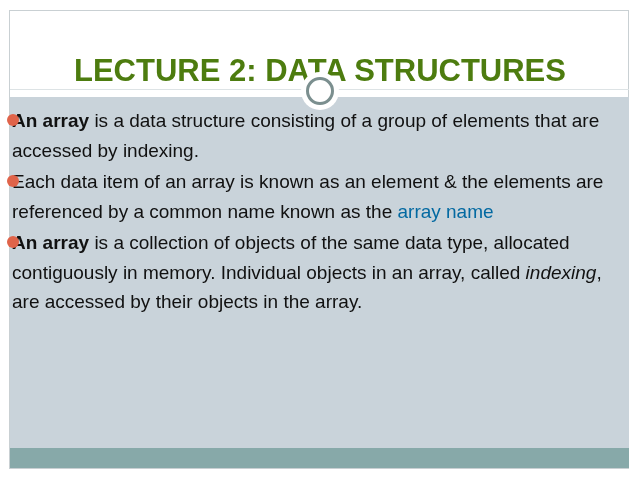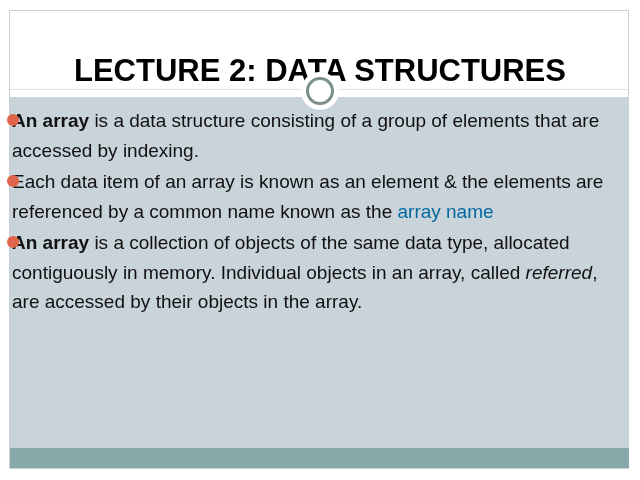--- a/index.html
+++ b/index.html
@@ -1,21 +1,21 @@
 <!DOCTYPE html>
 <html><head>
 <meta charset="utf-8">
 <style>
   html,body{margin:0;padding:0;}
   body{width:640px;height:480px;position:relative;background:#ffffff;overflow:hidden;font-family:"Liberation Sans",sans-serif;}
   .frame{position:absolute;left:9px;top:10px;width:620px;height:459px;border:1px solid #c9d0d3;background:#ffffff;box-sizing:border-box;}
   .header-line{position:absolute;left:10px;top:89px;width:619px;height:1px;background:#dde3e5;}
   .body-panel{position:absolute;left:10px;top:97px;width:619px;height:351px;background:#c9d3da;}
   .footer-band{position:absolute;left:10px;top:448px;width:619px;height:20px;background:#87a9a9;}
-  .title{position:absolute;left:0;top:53px;width:640px;text-align:center;color:#000000;font-size:31px;font-weight:bold;line-height:36px;margin:0;padding-left:0;}
+  .title{position:absolute;left:0;top:53px;width:640px;text-align:center;color:#4d7c0f;font-size:31px;font-weight:bold;line-height:36px;margin:0;padding-left:0;}
   .ring{position:absolute;left:301px;top:72px;width:38px;height:38px;border-radius:50%;background:#ffffff;}
   .circle{position:absolute;left:306px;top:77px;width:22px;height:22px;border-radius:50%;border:3px solid #7b8f8f;background:transparent;}
   .bullets{position:absolute;left:0;top:106px;width:640px;margin:0;padding:0;list-style:none;}
   .bullet{position:relative;padding-left:12px;font-size:19px;line-height:29.5px;color:#111111;margin:0 0 2px 0;white-space:normal;}
   .dot{position:absolute;left:7px;top:8px;width:12px;height:12px;border-radius:50%;background:#e0644a;}
   .txt{display:block;width:612px;}
   b{font-weight:bold;}
   .blue{color:#1e7fc8;}
   .red{color:#0369a1;}
   i{font-style:italic;}
@@ -37,15 +37,15 @@
   <li class="bullet">
     <span class="dot"></span>
     <span class="txt"><b>An array</b><span> is a data structure consisting of a group of elements that are accessed by indexing.</span></span>
   </li>
   <li class="bullet">
     <span class="dot"></span>
     <span class="txt"><span> Each data item of an array is known as an element &amp; the elements are referenced by a common name known as the </span><span class="red">array name</span></span>
   </li>
   <li class="bullet">
     <span class="dot"></span>
-    <span class="txt"><b>An array</b><span> is a collection of objects of the same data type, allocated contiguously in memory. Individual objects in an array, called </span><i>referred</i><span>, are accessed by their objects in the array.</span></span>
+    <span class="txt"><b>An array</b><span> is a collection of objects of the same data type, allocated contiguously in memory. Individual objects in an array, called </span><i>indexing</i><span>, are accessed by their objects in the array.</span></span>
   </li>
 </ul>
 
 </body></html>

